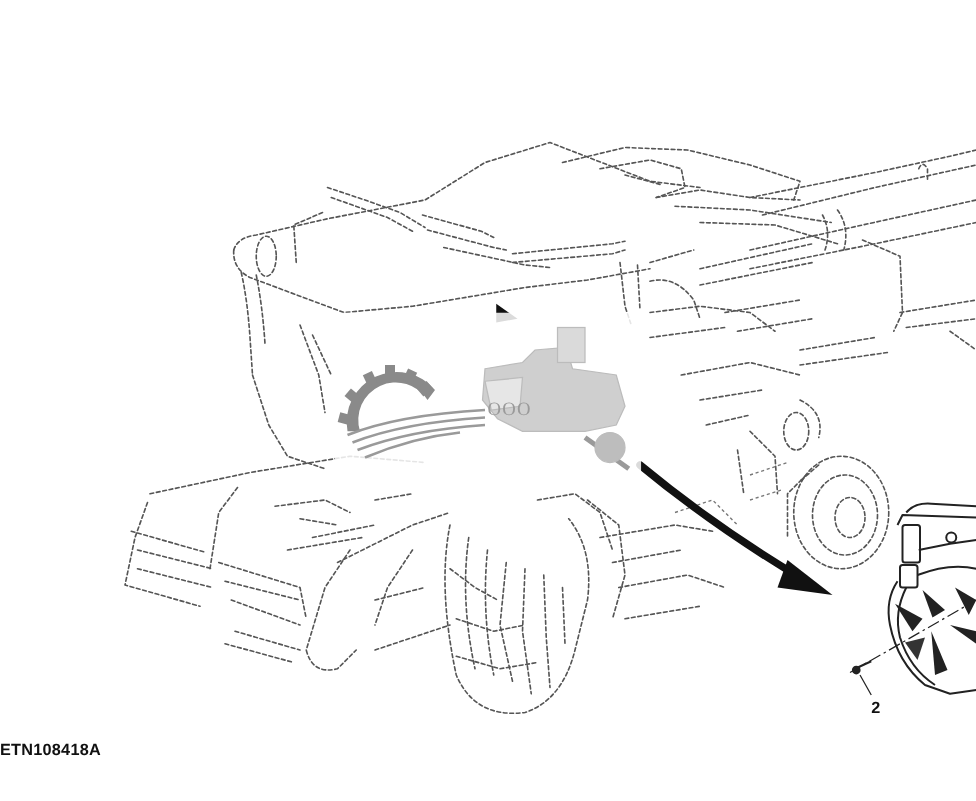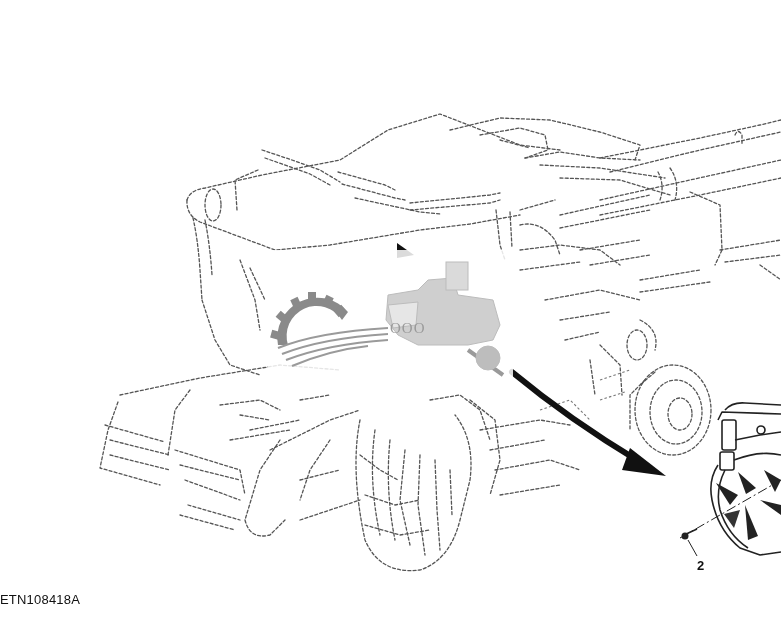--- a/index.html
+++ b/index.html
@@ -3,21 +3,21 @@
 <meta charset="utf-8">
 <style>
   html, body { margin: 0; padding: 0; background: #ffffff; }
   body { width: 781px; height: 641px; position: relative; overflow: hidden;
          font-family: "Liberation Sans", sans-serif; }
   #stage { position: absolute; left: 0; top: 0; width: 682px; height: 641px; }
   svg { position: absolute; left: 0; top: 0; }
   .dash { fill: none; stroke: #555; stroke-width: 1.3; stroke-dasharray: 3 2.2; stroke-linecap: round; stroke-linejoin: round; }
   .dash-light { fill: none; stroke: #777; stroke-width: 1.1; stroke-dasharray: 2.5 2.2; }
   .solid { fill: none; stroke: #222; stroke-width: 1.6; stroke-linejoin: round; }
-  .fig-id { position: absolute; left: 0; top: 592px; font-weight: normal; font-size: 13px; color: #111; letter-spacing: 0.2px; }
+  .fig-id { position: absolute; left: 0; top: 592px; font-weight: bold; font-size: 13px; color: #111; letter-spacing: 0.2px; }
   .callout { position: absolute; left: 697px; top: 558px; font-weight: bold; font-size: 13px; color: #111; }
   .watermark { position: absolute; left: 268px; top: 250px; width: 245px; height: 140px; opacity: 1; }
   .wm-ooo { position: absolute; left: 390px; top: 320px; font-family: "Liberation Serif", serif; font-size: 15px; color: #9a9a9a; letter-spacing: 1px; }
   .wm-name { position: absolute; left: 308px; top: 338px; font-family: "Liberation Serif", serif; font-size: 27px; color: #8f8f8f; letter-spacing: 0.5px; }
 </style>
 </head>
 <body>
 
 <div id="stage">
 

